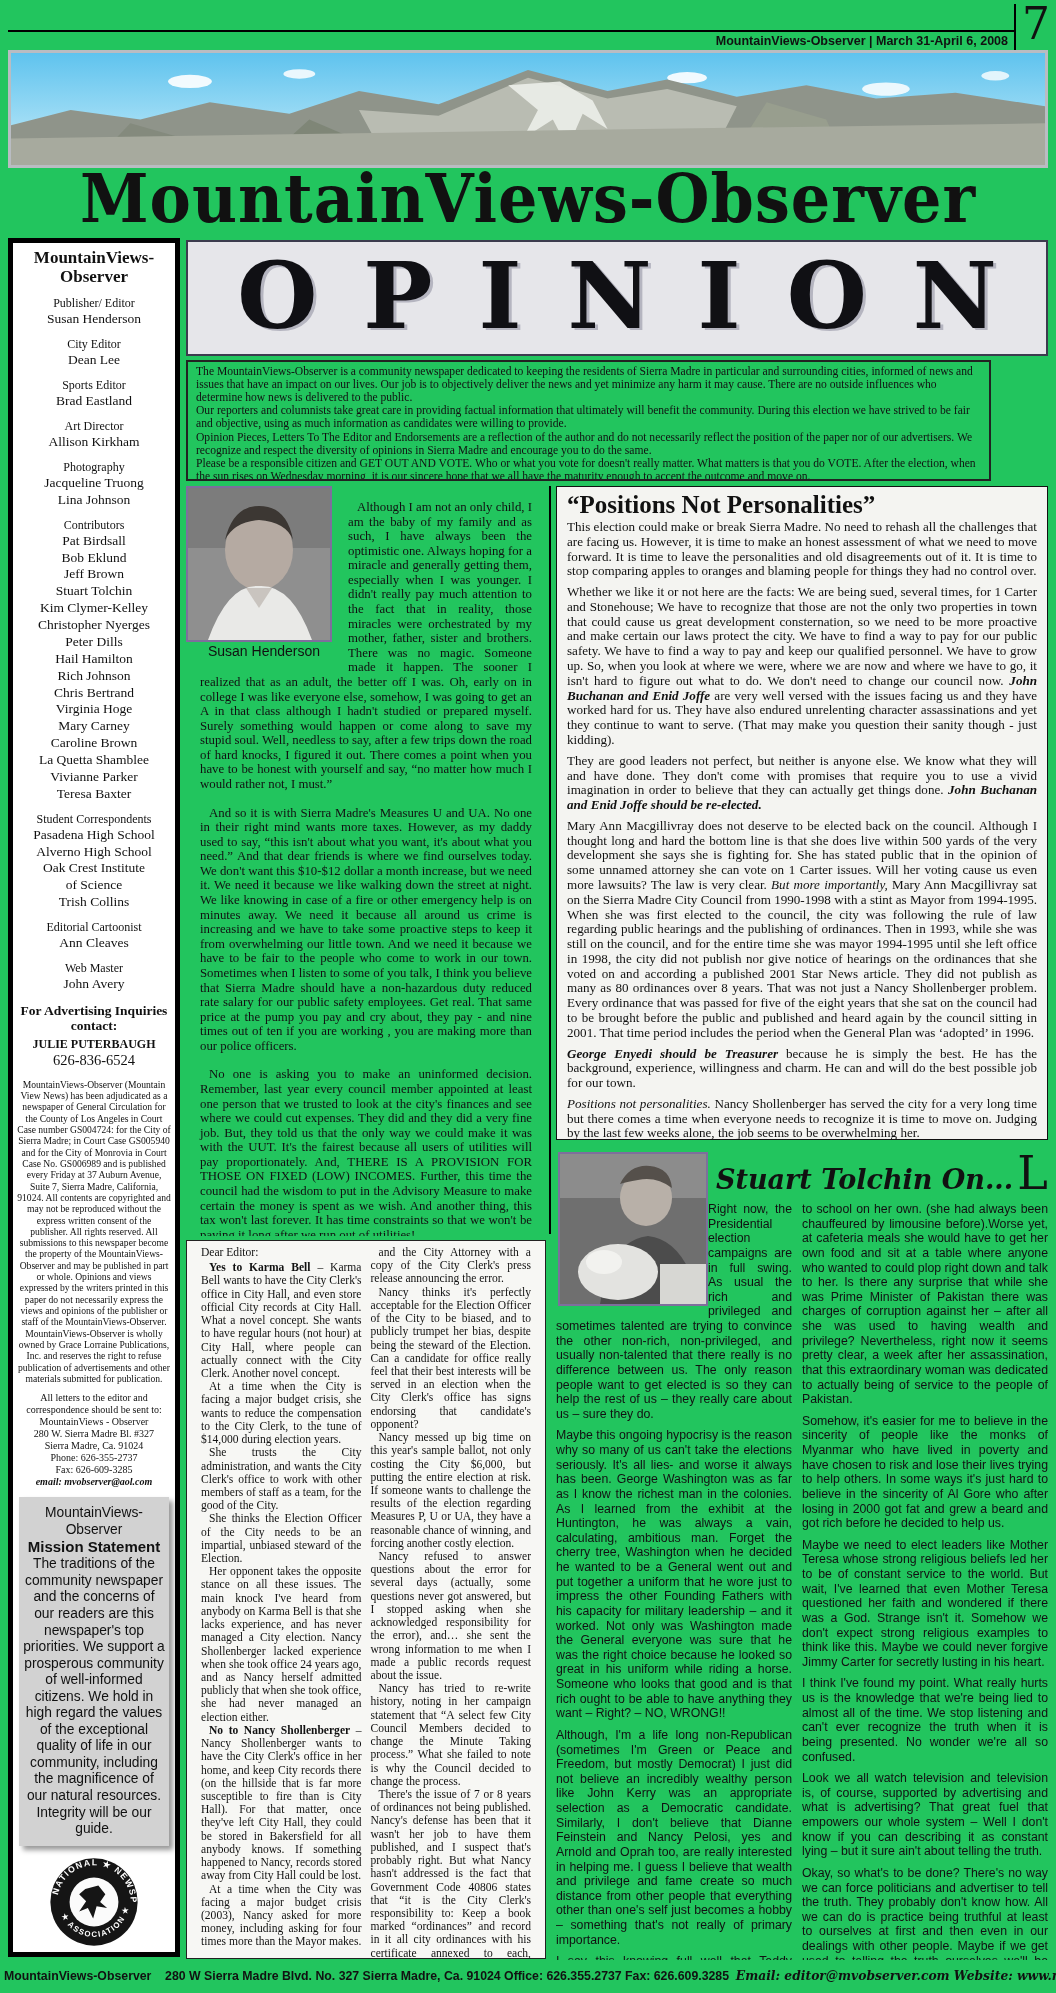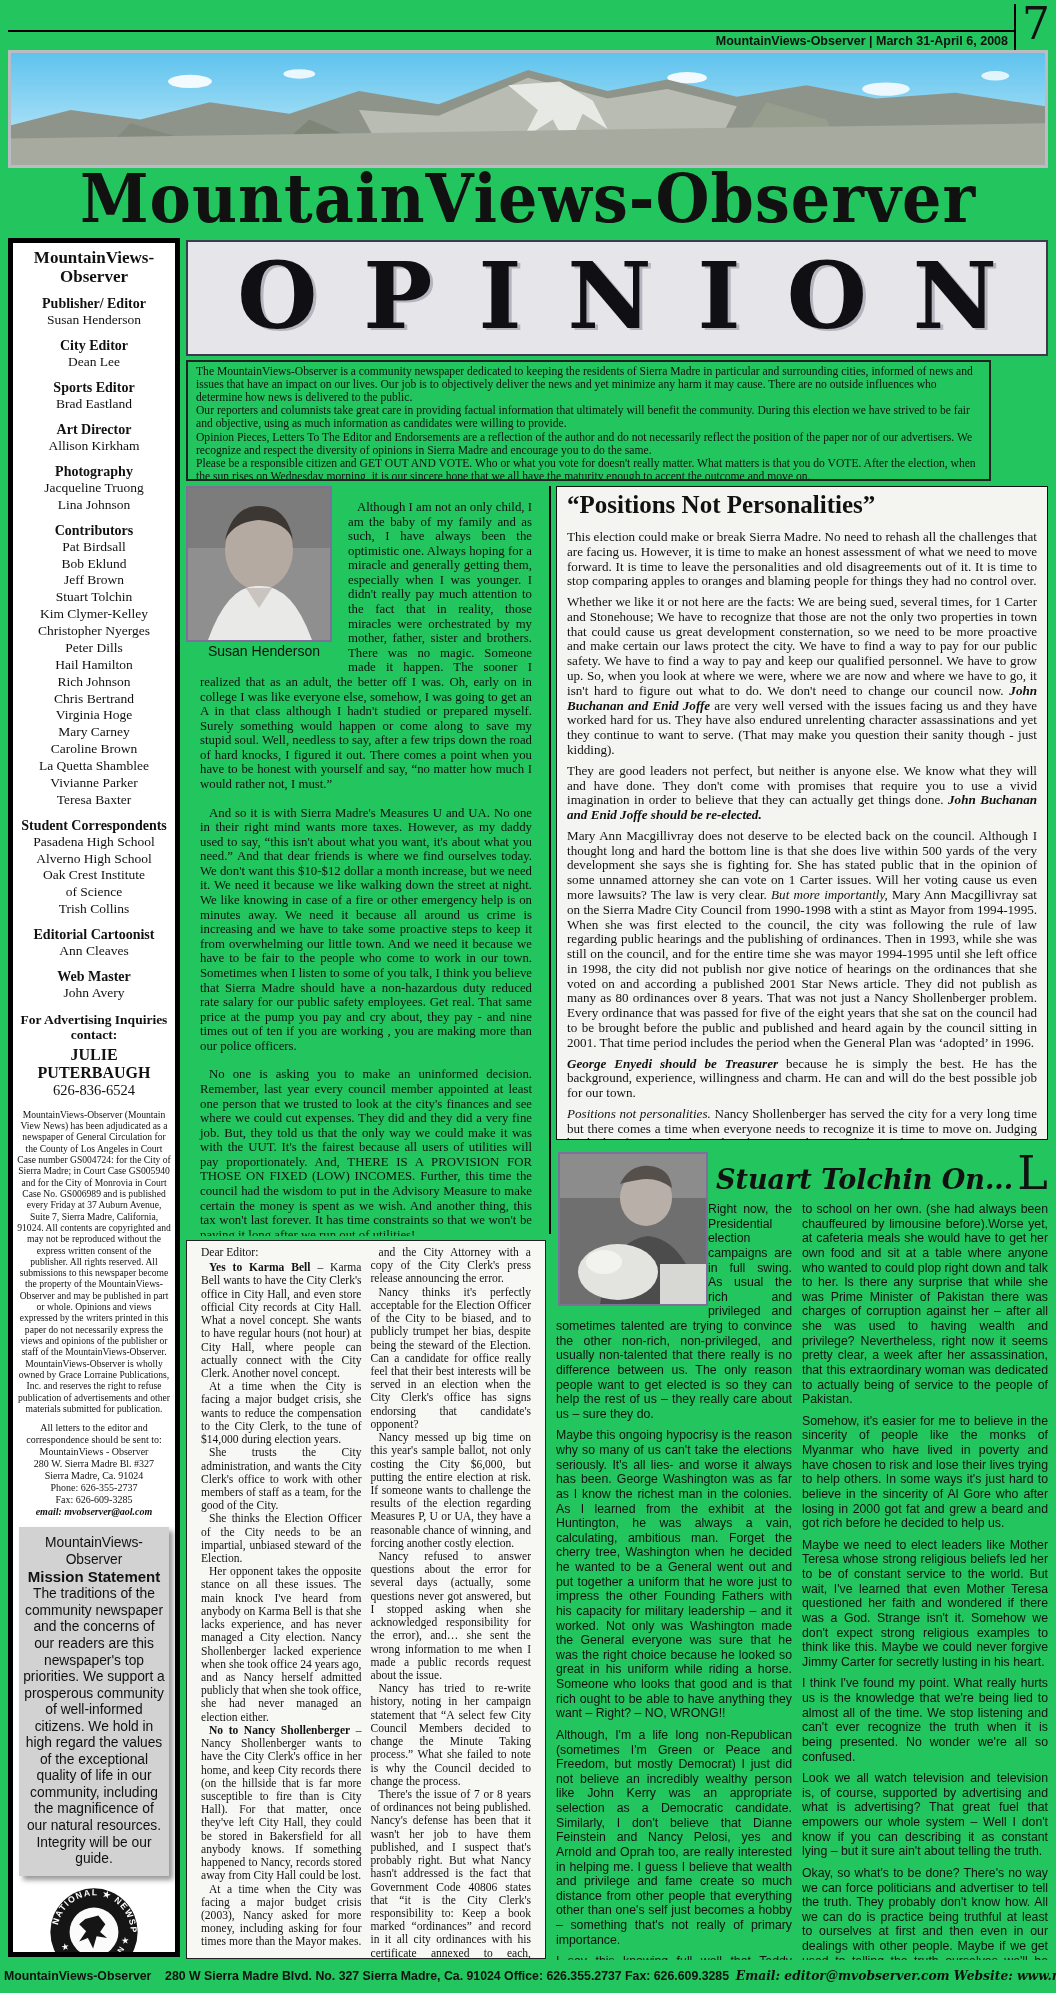--- a/index.html
+++ b/index.html
@@ -13,24 +13,24 @@
   
   .banner{position:absolute;left:8px;top:50px;width:1040px;height:118px;border:3px solid #b9bcc2;box-sizing:border-box;}
   .banner svg{display:block;width:100%;height:100%;}
   .masthead{position:absolute;left:0;top:166px;width:1056px;text-align:center;
             font-family:"DejaVu Serif",serif;font-weight:bold;font-size:62px;line-height:1.05;
             letter-spacing:1px;transform:scaleY(1.08);}
   
   .sidebar{position:absolute;left:8px;top:238px;width:172px;height:1719px;border:5px solid #000;
            background:#fff;box-sizing:border-box;padding:6px 4px;text-align:center;overflow:hidden;}
   .sb-title{font-weight:bold;font-size:17px;line-height:1.1;margin-bottom:10px;}
-  .sb-role{font-weight:bold;font-size:14px;margin-top:9px;}
+  .sb-role{font-weight:normal;font-size:12px;margin-top:9px;}
   .sb-names{font-size:13.5px;line-height:1.25;white-space:pre-line;}
   .sb-ad-head{font-weight:bold;font-size:13.5px;margin-top:10px;line-height:1.15;}
-  .sb-ad-name{font-weight:bold;font-size:16px;margin-top:3px;}
+  .sb-ad-name{font-weight:bold;font-size:12px;margin-top:3px;}
   .sb-ad-phone{font-weight:normal;font-size:14.5px;}
   .sb-legal{font-size:9.6px;line-height:1.18;margin-top:10px;text-align:center;}
   .sb-letters{font-size:10px;line-height:1.2;margin-top:8px;}
   .sb-address{font-size:10px;line-height:1.2;white-space:pre-line;}
   .sb-email{font-size:10px;font-style:italic;font-weight:bold;}
   .mission{background:#d2d2d2;margin:10px 2px 8px 2px;padding:8px 4px;box-shadow:4px 4px 5px #999;
            font-family:"Liberation Sans",sans-serif;font-size:13.8px;line-height:1.2;}
   .mission .m-org{font-size:13.8px;}
   .mission .m-head{font-weight:bold;font-size:15px;}
   .seal-wrap{margin-top:6px;}
@@ -47,21 +47,21 @@
   .rabbits{position:absolute;left:186px;top:486px;width:360px;height:750px;overflow:hidden;}
   .photo-float{float:left;width:156px;height:186px;margin-right:6px;}
   .portrait{border:2px solid #7e6f9c;display:block;}
   .photo-caption{font-family:"Liberation Sans",sans-serif;font-size:14px;text-align:center;margin-top:1px;}
   .rabbits h2{font-size:19px;line-height:1.12;margin:0 0 4px 0;font-weight:bold;}
   .rabbits p{margin:14px;text-align:justify;font-size:12.8px;line-height:1.14;text-indent:9px;}
   .vrule{position:absolute;left:549px;top:486px;height:748px;border-left:2.5px solid #000;}
   
   .positions{position:absolute;left:556px;top:486px;width:492px;height:654px;border:1.5px solid #111;
              background:#f4f4f1;box-sizing:border-box;padding:4px 10px;overflow:hidden;}
-  .positions h2{font-size:25px;margin:0 0 11px 0;font-weight:bold;}
+  .positions h2{font-size:25px;margin:0 0 1px 0;font-weight:bold;}
   .positions p{margin:0 0 6px 0;text-align:justify;font-size:13.1px;line-height:1.13;}
   .b{font-weight:bold;} .i{font-style:italic;} .bi{font-weight:bold;font-style:italic;}
   
   .tolchin{position:absolute;left:556px;top:1146px;width:492px;height:814px;overflow:hidden;}
   .tolchin-photo{position:absolute;left:2px;top:6px;}
   .tolchin-head{margin-left:160px;height:52px;white-space:nowrap;}
   .tolchin-lead{font-family:"DejaVu Serif",serif;font-style:italic;font-weight:bold;font-size:27px;}
   .tolchin-word{font-family:"DejaVu Serif",serif;font-size:46px;letter-spacing:2px;}
   .tol-cols{display:flex;gap:10px;margin-top:4px;}
   .tol-col{font-family:"Liberation Sans",sans-serif;font-size:12.3px;line-height:1.19;text-align:justify;}

